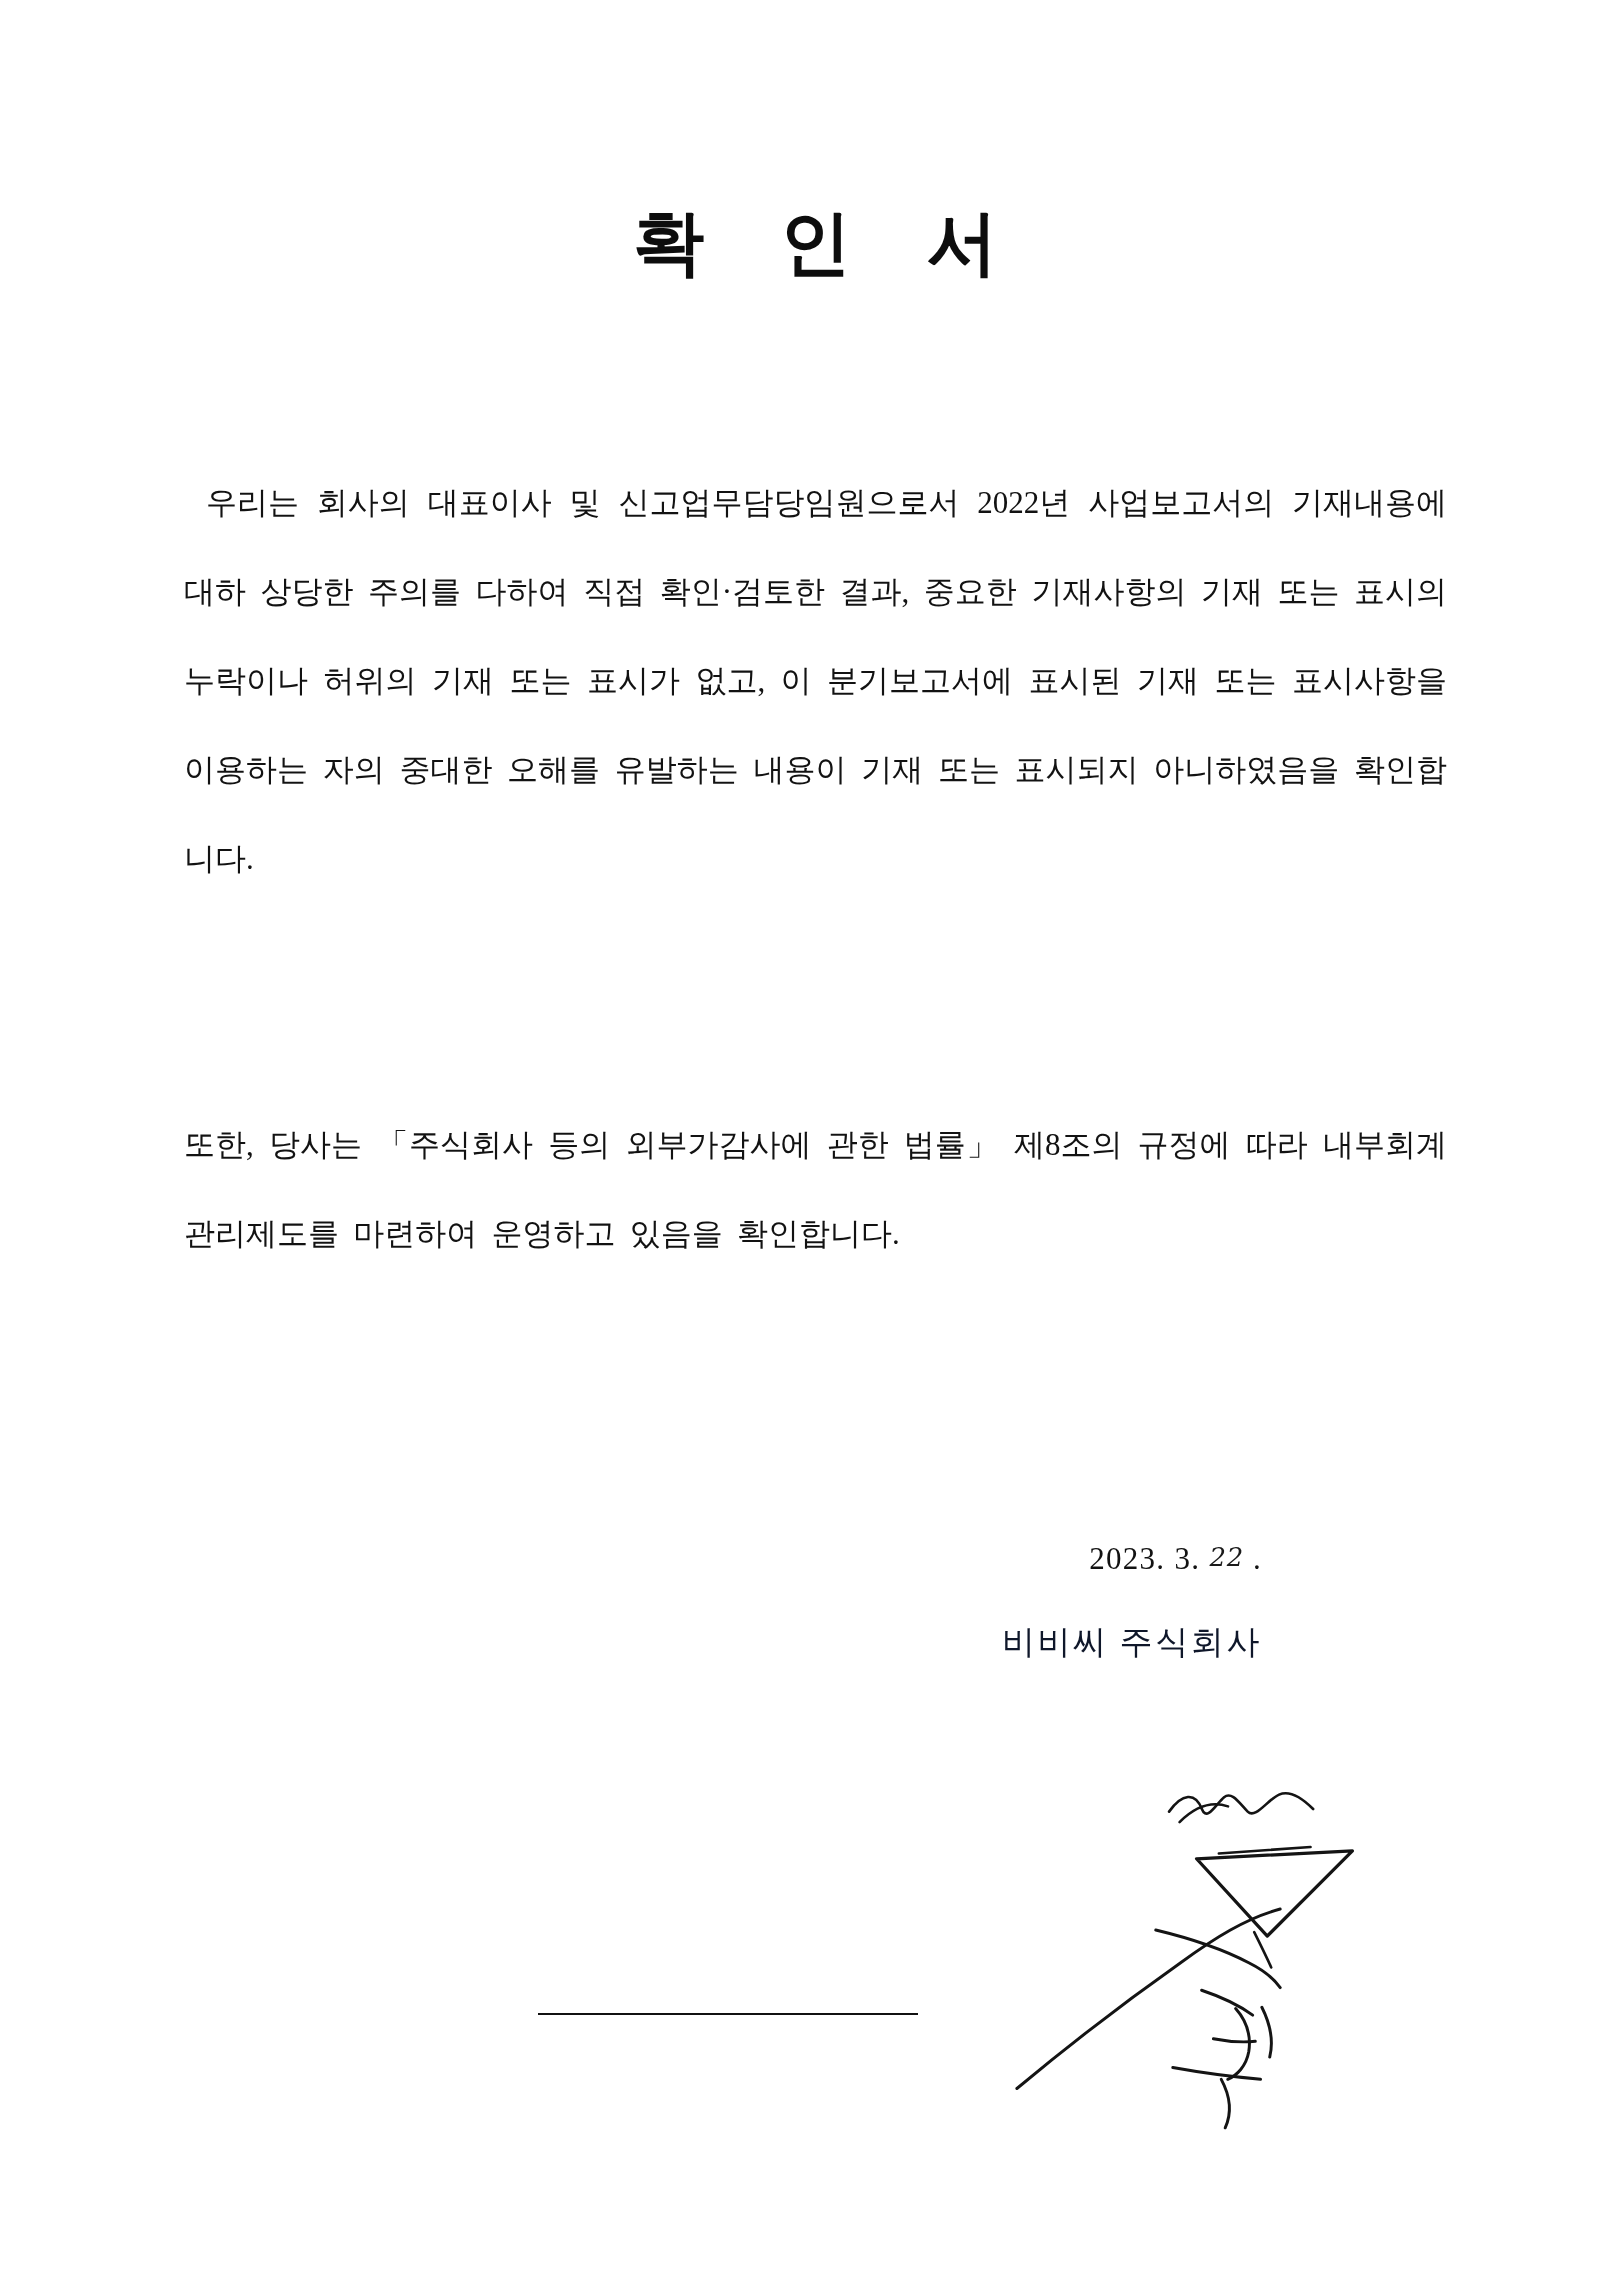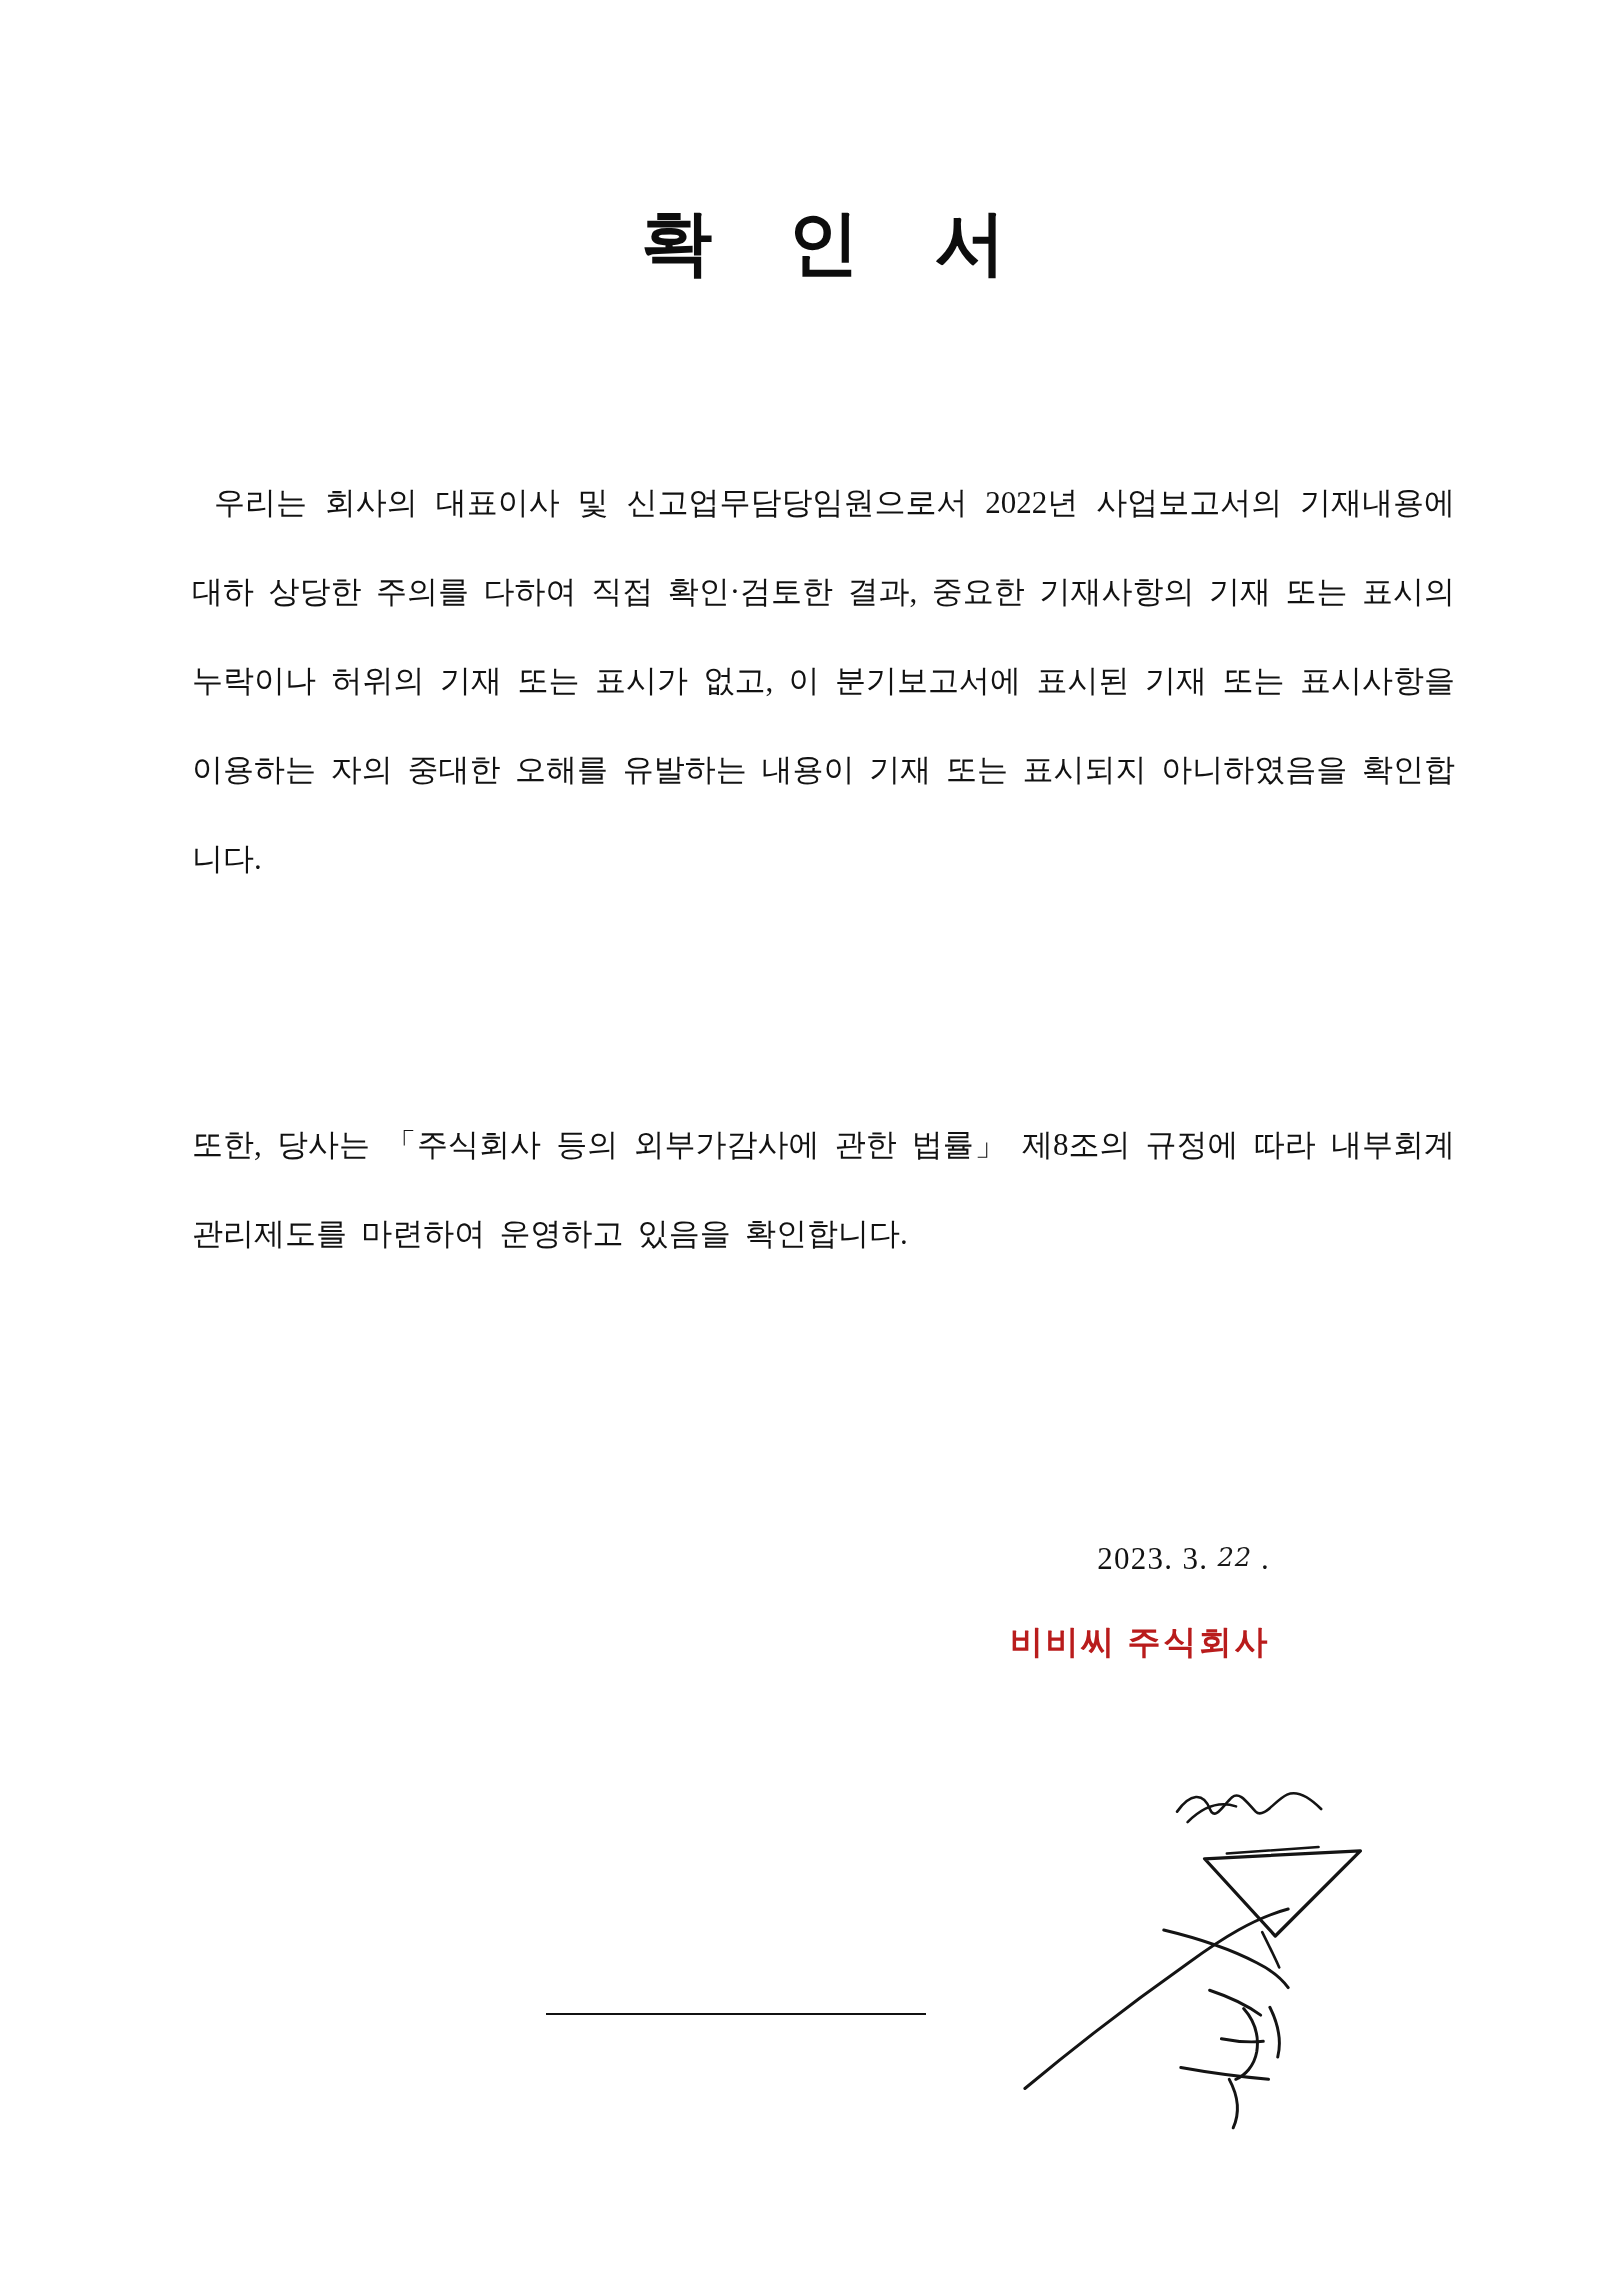--- a/index.html
+++ b/index.html
@@ -10,21 +10,21 @@
   body {
     width: 1623px;
     height: 2295px;
     font-family: "Liberation Serif", "DejaVu Serif", serif;
     color: #111111;
     position: relative;
     overflow: hidden;
   }
   .page {
     position: absolute;
-    left: 12px;
+    left: 4px;
     top: 0;
     width: 1425px;
     height: 2295px;
     background: #ffffff;
   }
   .doc-title {
     position: absolute;
     top: 196px;
     left: 0;
     width: 1623px;
@@ -76,22 +76,22 @@
     color: #1a1a1a;
     position: relative;
     top: -2.6px;
   }
   .company-line {
     position: absolute;
     top: 1620px;
     right: 167px;
     font-size: 33px;
     letter-spacing: 2.6px;
-    color: #b91c1c;
-    font-weight: 700;
+    color: #0f172a;
+    font-weight: 400;
   }
   .sig-row {
     position: absolute;
     font-size: 31px;
     color: #121212;
     letter-spacing: 1.3px;
     white-space: nowrap;
   }
   .sig-row .label {
     display: inline-block;

